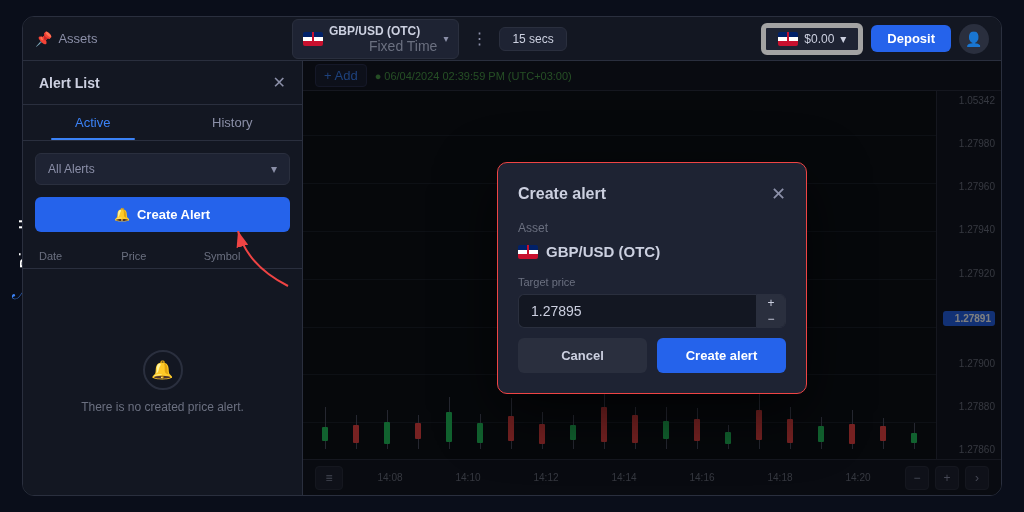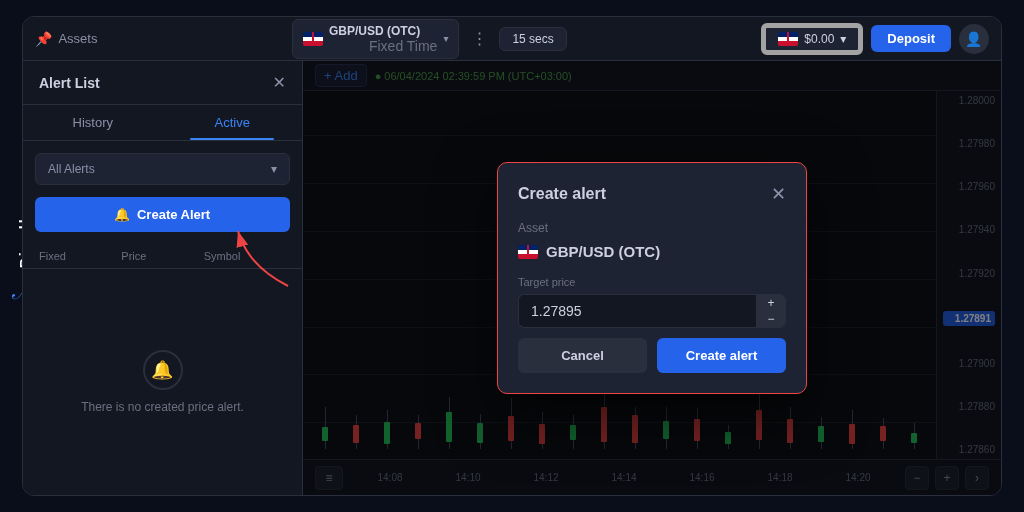--- a/index.html
+++ b/index.html
@@ -630,37 +630,37 @@
     </div>
 
     <div class="main-area">
 
       <div class="sidebar">
         <div class="alert-panel-header">
           <span class="alert-panel-title">Alert List</span>
           <span class="close-btn">✕</span>
         </div>
         <div class="alert-tabs">
+          <div class="alert-tab active">
+            <span>Active</span>
+          </div>
           <div class="alert-tab">
             <span>History</span>
-          </div>
-          <div class="alert-tab active">
-            <span>Active</span>
           </div>
         </div>
         <div class="alert-filter">
           <span>All Alerts</span>
           <span>▾</span>
         </div>
         <button class="create-alert-btn">
           <span>🔔</span>
           <span>Create Alert</span>
         </button>
         <div class="table-header">
-          <span>Fixed</span>
+          <span>Date</span>
           <span>Price</span>
           <span>Symbol</span>
         </div>
         <div class="empty-state">
           <div class="empty-icon">
             <span>🔔</span>
           </div>
           <span class="empty-text">There is no created price alert.</span>
         </div>
 
@@ -793,21 +793,21 @@
                 </div>
               <div class="candle-group">
                   <div class="candle-wick" style="height:10px"></div>
                   <div class="candle-body green" style="height:10px"></div>
                   <div class="candle-wick" style="height:6px"></div>
                 </div>
             </div>
           </div>
 
           <div class="price-axis">
-            <span class="price-label">1.28000</span>
+            <span class="price-label">1.05342</span>
             <span class="price-label">1.27980</span>
             <span class="price-label">1.27960</span>
             <span class="price-label">1.27940</span>
             <span class="price-label">1.27920</span>
             <span class="price-label current">1.27891</span>
             <span class="price-label">1.27900</span>
             <span class="price-label">1.27880</span>
             <span class="price-label">1.27860</span>
           </div>
         </div>

